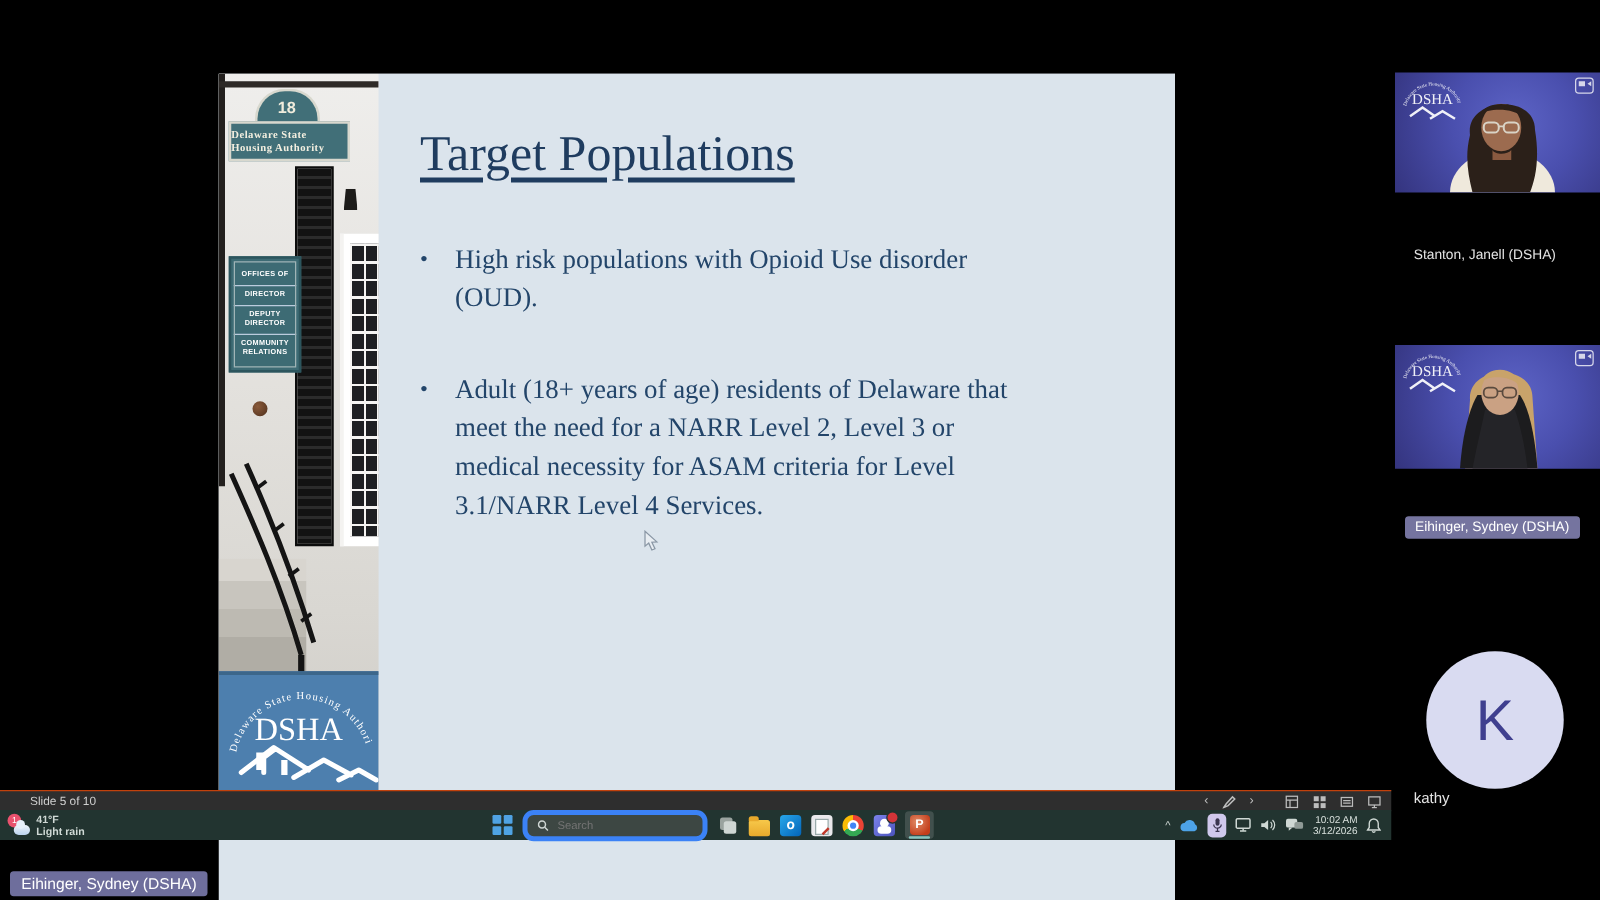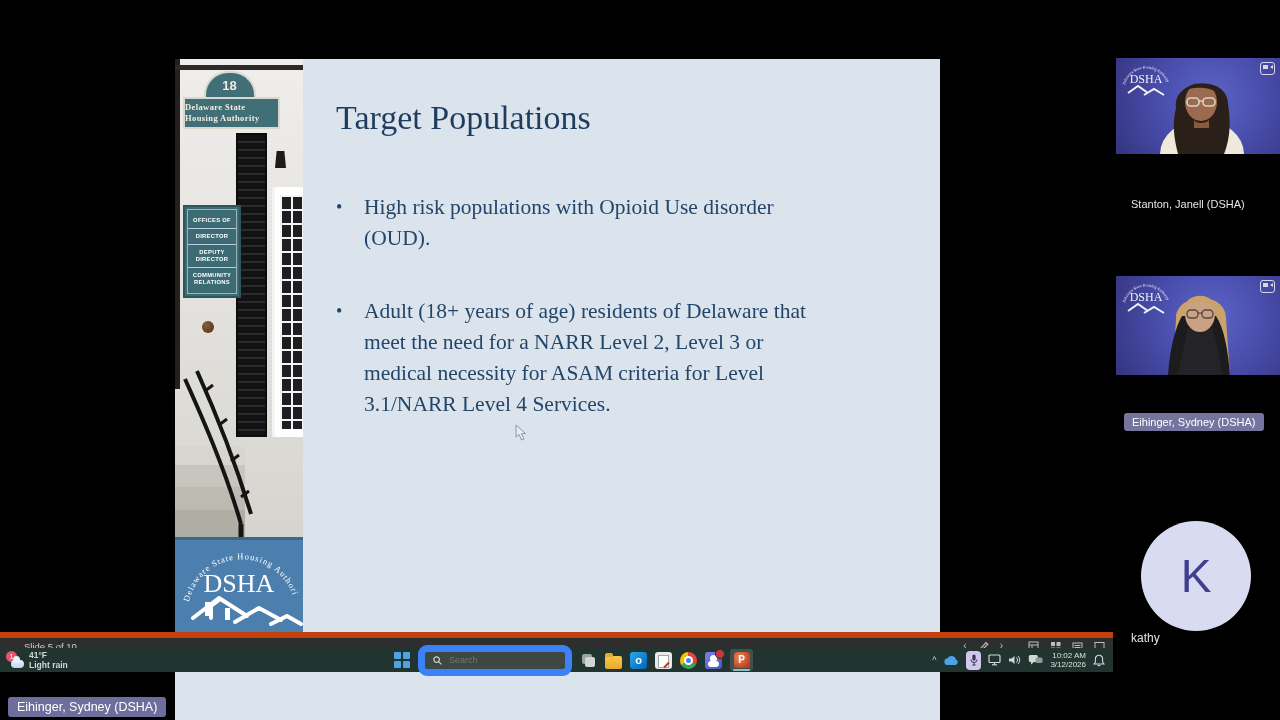--- a/index.html
+++ b/index.html
@@ -14,21 +14,21 @@
   .titlebar .wtitle{font-size:9px;color:#d6d6d6;white-space:nowrap;overflow:hidden;flex:0 1 auto;}
   .wctrls{position:absolute;right:12px;top:0;height:14px;display:flex;gap:16px;align-items:center;}
   .wctrls span{color:#cfcfcf;font-size:9px;line-height:14px;cursor:default;}
 
   .ss-viewport{left:0;top:59px;width:1113px;height:573px;background:#000;}
 
   
   .slide{left:175px;top:59px;width:765px;height:681px;background:#dbe4ec;}
   .slide-content{position:absolute;left:128px;top:0;right:0;bottom:0;background:#dbe4ec;}
   .slide-title{position:absolute;left:33px;top:40px;font-family:"Liberation Serif",serif;
-      font-size:34px;color:#1f3c5f;text-underline-offset:6px;}
+      font-size:40px;color:#1f3c5f;text-decoration:underline;text-underline-offset:6px;}
   .bullet{position:absolute;display:flex;font-family:"Liberation Serif",serif;
       font-size:21.5px;line-height:31px;color:#23456a;}
   .bullet .dot{width:28px;flex:0 0 28px;font-size:18px;}
   .bullet .btxt{white-space:pre-wrap;max-width:545px;}
   .b1{left:33px;top:133px;}
   .b2{left:33px;top:237px;}
 
   
   .photo{position:absolute;left:0;top:0;width:128px;height:573px;overflow:hidden;
          background:linear-gradient(180deg,#efeeec 0%,#e4e2de 40%,#d9d7d2 75%,#cfccc6 100%);}
@@ -56,41 +56,41 @@
   .office-sign .os-line:last-child{border-bottom:none;}
   .ph-plaque{position:absolute;left:27px;top:262px;width:12px;height:12px;border-radius:50%;
       background:radial-gradient(circle at 35% 35%,#8a5a3a,#4e2f1c);}
   .ph-steps{position:absolute;left:0;bottom:95px;width:70px;height:90px;
       background:linear-gradient(180deg,#d8d5cf 0 20%,#c8c5be 20% 45%,#bdbab2 45% 70%,#b0ada5 70%);}
   .logo-block{position:absolute;left:0;top:478px;width:128px;height:95px;background:#4d7fae;
       border-top:3px solid #3c6档a;border-top:3px solid #3c668a;}
 
   
   .statusbar{left:0;top:632px;width:1113px;height:16px;background:#2e2e2e;display:flex;align-items:center;
-      border-top:6px solid #c2410c;}
+      border-top:1px solid #c2410c;}
   .sb-text{font-size:9.5px;color:#cfcfcf;margin-left:24px;}
   .sb-icons{position:absolute;right:8px;top:0;height:16px;display:flex;align-items:center;gap:11px;}
   .sb-icons span{color:#bdbdbd;font-size:10px;line-height:16px;}
   .sb-ico{width:11px;height:11px;display:inline-block;}
 
   
   .taskbar{left:0;top:648px;width:1113px;height:24px;background:#223430;display:flex;align-items:center;}
   .weather{display:flex;align-items:center;gap:5px;margin-left:6px;}
   .w-icon{position:relative;width:18px;height:18px;}
   .w-badge{position:absolute;left:0;top:0;width:11px;height:11px;border-radius:50%;background:#e8526e;
       color:#fff;font-size:7px;text-align:center;line-height:11px;}
   .w-cloud{position:absolute;right:0;bottom:1px;width:13px;height:8px;border-radius:6px;
       background:linear-gradient(180deg,#eef4fb,#bcd3ee);box-shadow:-3px-1px 0 -1px #7fb2e8;}
   .w-cloud:before{content:"";position:absolute;left:2px;top:-4px;width:7px;height:7px;border-radius:50%;
       background:#e7f0fa;}
   .w-text{font-size:8.5px;line-height:10px;color:#cfd8d4;font-weight:bold;}
   .tb-center{position:absolute;left:394px;top:0;height:24px;display:flex;align-items:center;gap:8px;}
   .start{width:16px;height:16px;display:grid;grid-template-columns:7px 7px;grid-template-rows:7px 7px;gap:2px;}
   .start i{background:#4fa3e3;border-radius:1px;}
-  .searchpill{width:124px;height:17px;border-radius:9px;background:#3d4743;border:7px solid #3b82f6;
+  .searchpill{width:124px;height:17px;border-radius:9px;background:#3d4743;border:4px solid #3b82f6;
       display:flex;align-items:center;gap:5px;padding:0 8px;}
   .searchpill svg{flex:0 0 auto;}
   .searchpill input{background:transparent;border:none;outline:none;color:#d7ddda;font-size:9px;width:80px;
       font-family:"Liberation Sans",sans-serif;}
   .tb-ico{width:17px;height:17px;position:relative;border-radius:3px;}
   .taskview i{position:absolute;background:#cfd6d3;border-radius:2px;width:10px;height:10px;}
   .taskview i.back{left:2px;top:2px;background:#9aa39f;}
   .taskview i.front{left:5px;top:5px;}
   .folder{background:linear-gradient(180deg,#f7c84a,#e8a92c);border-radius:2px;height:13px;top:2px;}
   .folder:before{content:"";position:absolute;left:0;top:-3px;width:8px;height:4px;border-radius:2px 2px 0 0;

